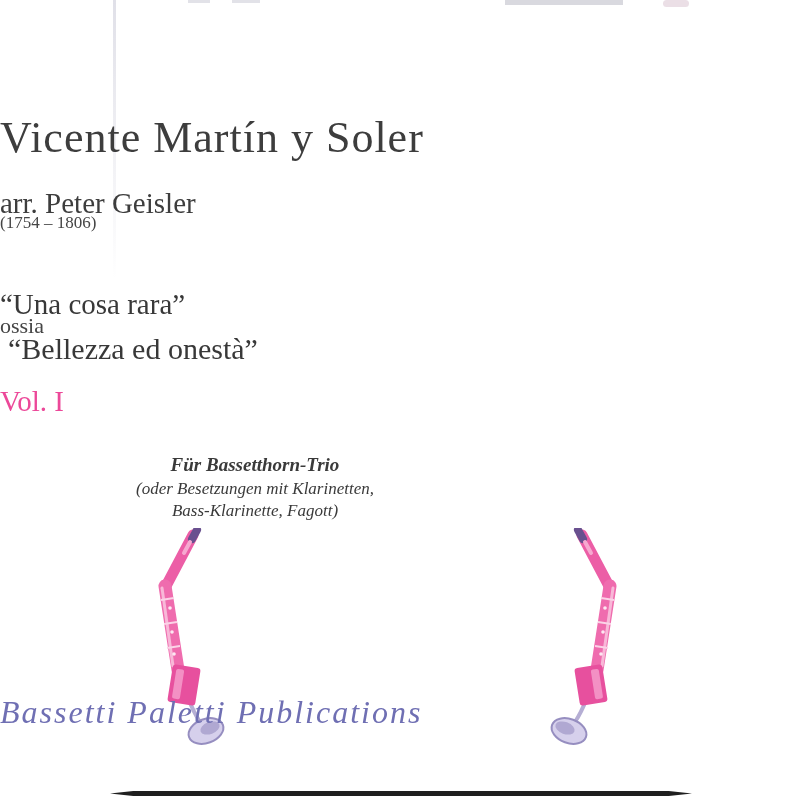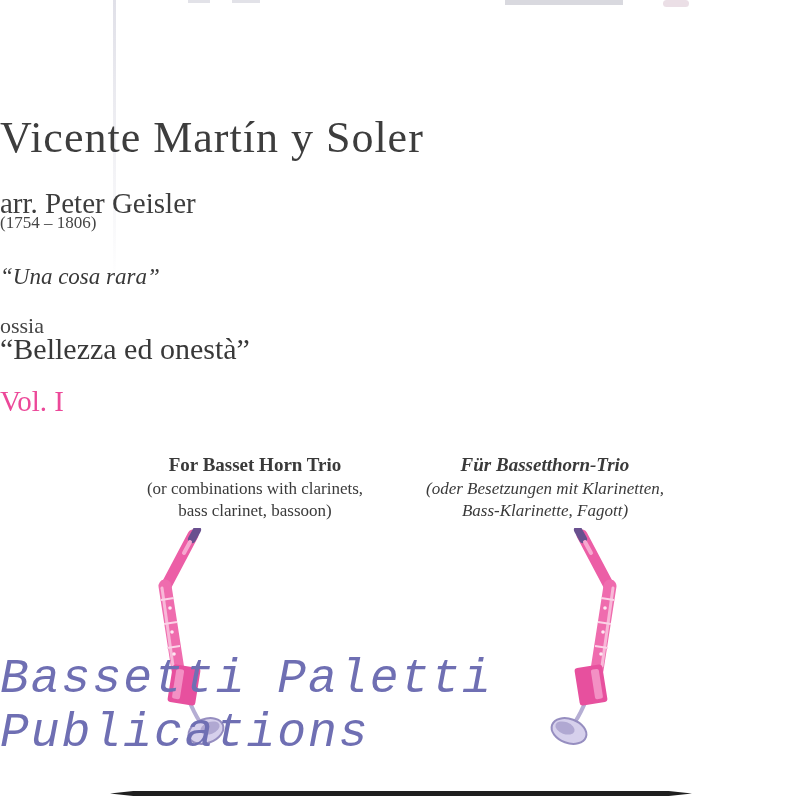--- a/index.html
+++ b/index.html
@@ -27,38 +27,38 @@
   .edge-bottom {
     left: 110px; top: 791px; width: 582px; height: 5px;
     background: #1f1f1f;
     clip-path: polygon(0 50%, 4% 0, 96% 0, 100% 50%, 96% 100%, 4% 100%);
   }
 
   
   .composer  { top: 112px; font-size: 44px; letter-spacing: 1px; color: #3d3d3d; }
   .dates     { top: 169px; font-size: 17px; color: #454545; margin-top: 44px; }
   .arranger  { top: 187px; font-size: 29px; color: #3d3d3d; }
-  .opera     { top: 264px; font-size: 23px; color: #383838; font-style: italic; }
+  .opera     { top: 288px; font-size: 29px; color: #383838; }
   .ossia     { top: 313px; font-size: 22px; color: #454545; }
-  .subtitle  { top: 332px; font-size: 30px; color: #383838; }
+  .subtitle  { top: 332px; font-size: 30px; color: #383838; margin-left: 8px; }
   .volume    { top: 385px; font-size: 29px; color: #ec4899; }
 
   .inst-row { top: 453px; left: 110px; width: 580px; display: flex; }
   .inst-col { width: 50%; text-align: center; line-height: 1.3; }
   .inst-col .head { font-size: 19px; font-weight: bold; }
   .inst-col .sub  { font-size: 17px; }
   .inst-col.german .head, .inst-col.german .sub { font-style: italic; }
 
   .horn { top: 528px; width: 80px; height: 222px; }
   .horn.left  { left: 150px; }
   .horn.right { left: 545px; transform: scaleX(-1); }
 
   .publisher {
-    top: 652px; font-size: 48px; font-style: italic;
-    font-family: Liberation Mono, monospace;
+    top: 694px; font-size: 32px; font-style: italic;
+    font-family: Liberation Serif, serif;
     letter-spacing: 2px;
   }
 </style>
 </head>
 <body>
 
 <div class="abs edge-left"></div>
 <div class="abs top-smudge a"></div>
 <div class="abs top-smudge b"></div>
 <div class="abs top-smudge c"></div>
@@ -67,25 +67,20 @@
 
 <div class="abs centered composer">Vicente Martín y Soler</div>
 <div class="abs centered dates">(1754 – 1806)</div>
 <div class="abs centered arranger">arr. Peter Geisler</div>
 <div class="abs centered opera">“Una cosa rara”</div>
 <div class="abs centered ossia">ossia</div>
 <div class="abs centered subtitle">“Bellezza ed onestà”</div>
 <div class="abs centered volume">Vol. I</div>
 
 <div class="abs inst-row">
-  <div class="inst-col english">
-    <div class="head">For Basset Horn Trio</div>
-    <div class="sub">(or combinations with clarinets,</div>
-    <div class="sub">bass clarinet, bassoon)</div>
-  </div>
   <div class="inst-col german">
     <div class="head">Für Bassetthorn-Trio</div>
     <div class="sub">(oder Besetzungen mit Klarinetten,</div>
     <div class="sub">Bass-Klarinette, Fagott)</div>
   </div>
 </div>
 
 <div class="abs horn left">
   <svg viewBox="0 0 80 222" width="80" height="222" aria-hidden="true">
     <path d="M38 170 Q44 185 50 194" stroke="#b5aed4" stroke-width="4" fill="none"></path>

